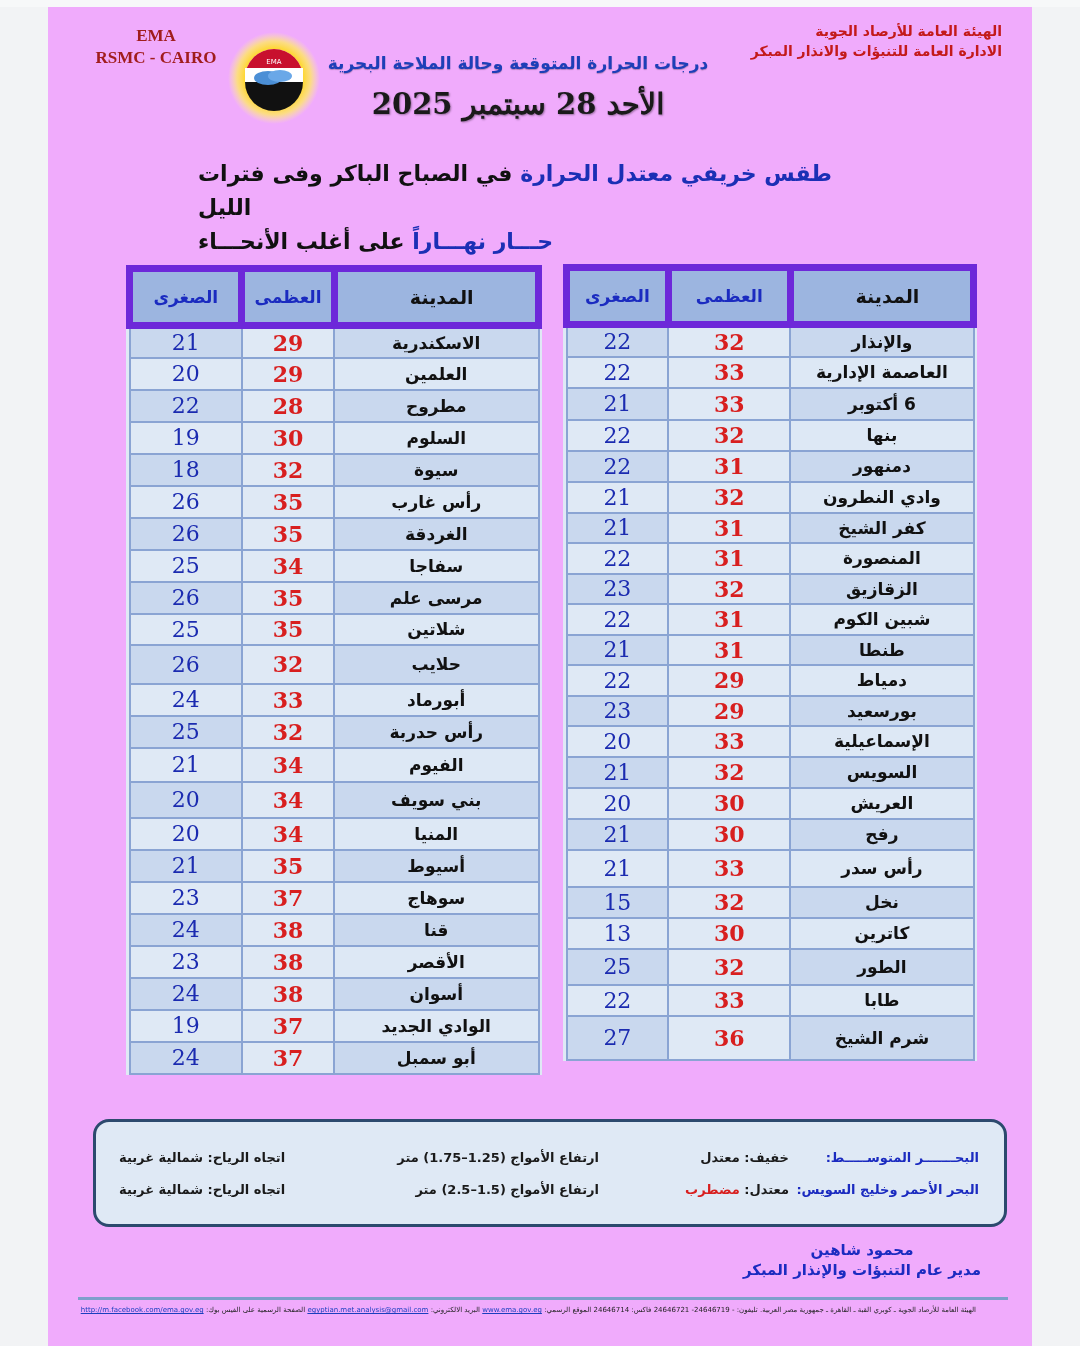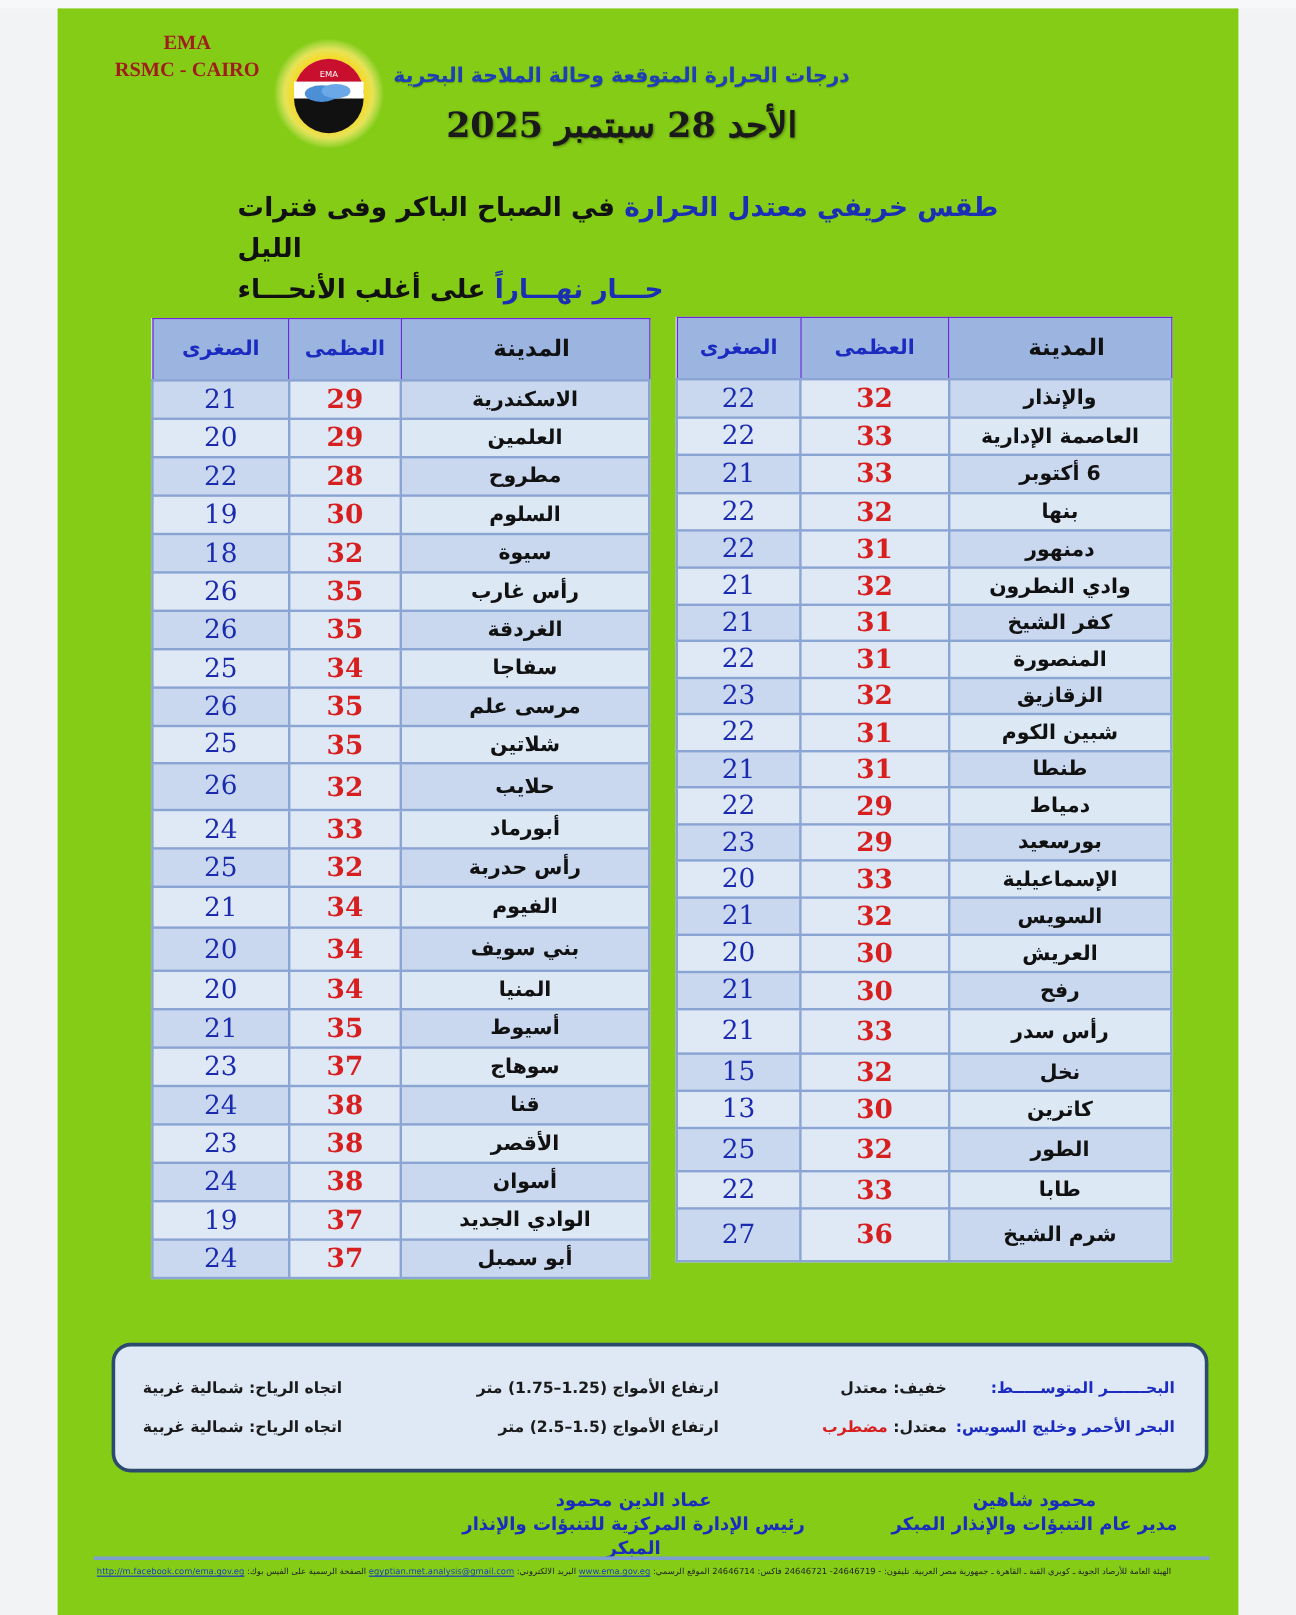--- a/index.html
+++ b/index.html
@@ -5,21 +5,21 @@
     html, body { margin: 0; padding: 0; }
     body {
       width: 1080px; height: 1346px; overflow: hidden;
       background: #f2f3f5;
       font-family: "DejaVu Sans", sans-serif;
       position: relative;
     }
     .topstrip { position: absolute; left: 0; top: 0; width: 1080px; height: 7px; background: #f7f8f9; }
     .page {
       position: absolute; left: 48px; top: 7px; width: 984px; height: 1339px;
-      background: #84cc16;
+      background: #f0abfc;
     }
     .ema-en {
       position: absolute; left: 38px; top: 18px; width: 140px;
       font-family: "Liberation Serif", serif; font-weight: bold; color: #a01d1d;
       font-size: 17px; line-height: 22px; text-align: center;
     }
     .logo { position: absolute; left: 180px; top: 25px; width: 92px; height: 92px; }
     .org-ar {
       position: absolute; right: 30px; top: 14px; direction: rtl; text-align: right;
       color: #c31a1a; font-weight: bold; font-size: 14px; line-height: 20px;
@@ -39,21 +39,21 @@
       position: absolute; left: 150px; top: 150px; width: 650px; direction: rtl; text-align: left;
       font-weight: bold; font-size: 22px; line-height: 34px; color: #111;
     }
     .headline .blue { color: #1b2fb5; }
     .tbl {
       position: absolute; border-collapse: collapse; direction: rtl;
       background: #dfe9f5;
     }
     .tbl th {
       background: #9cb5e0; color: #1b2bc0; font-weight: bold; font-size: 17px; height: 48px;
-      border: 1px solid #6d28d9;
+      border: 7px solid #6d28d9;
     }
     .tbl th.city { color: #111; font-size: 19px; padding-left: 12px; }
     .tbl td {
       border: 2px solid #8aa4d3; text-align: center; padding: 0;
     }
     .tbl td.city { font-weight: bold; font-size: 17px; color: #111; background: #dce7f5; }
     .tbl td.max { font-family: "DejaVu Serif", serif; font-weight: bold; font-size: 22px; color: #d81f1f; background: #dfe9f5; }
     .tbl td.min { font-family: "DejaVu Serif", serif; font-weight: normal; font-size: 22px; color: #1b2bb0; background: #c9d8ee; }
     .tbl tr:nth-child(odd) td.city { background: #c9d8ee; }
     .tbl tr:nth-child(even) td.city { background: #dde8f5; }
@@ -108,20 +108,24 @@
     <rect x="17" y="36" width="58" height="14" fill="#ffffff"></rect>
     <path d="M17 50 H75 A29 29 0 0 1 17 50 Z" fill="#111111"></path>
     <ellipse cx="40" cy="46" rx="14" ry="7" fill="#4b8fd6"></ellipse>
     <ellipse cx="52" cy="44" rx="12" ry="6" fill="#6aa8e8"></ellipse>
     <text x="46" y="32" font-size="7" fill="#ffffff" text-anchor="middle" font-family="DejaVu Sans, sans-serif">EMA</text>
   </svg>
 
   <div class="doc-title">درجات الحرارة المتوقعة وحالة الملاحة البحرية</div>
   <div class="date">الأحد 28 سبتمبر 2025</div>
 
+  <div class="org-ar">
+    <div>الهيئة العامة للأرصاد الجوية</div>
+    <div>الادارة العامة للتنبؤات والانذار المبكر</div>
+  </div>
 
   <div class="headline">
     <div>
       <span class="blue">طقس خريفي معتدل الحرارة</span>
       <span>في الصباح الباكر وفى فترات الليل</span>
     </div>
     <div>
       <span class="blue">حـــار نهـــاراً</span>
       <span>على أغلب الأنحـــاء</span>
     </div>
@@ -396,24 +400,20 @@
       </span>
       <span class="waves">ارتفاع الأمواج (1.5–2.5) متر</span>
       <span class="wind">اتجاه الرياح: شمالية غربية</span>
     </div>
   </div>
 
   <div class="sig" style="right:50px; width:240px">
     <div>محمود شاهين</div>
     <div>مدير عام التنبؤات والإنذار المبكر</div>
   </div>
-  <div class="sig" style="left:320px; width:320px">
-    <div>عماد الدين محمود</div>
-    <div>رئيس الإدارة المركزية للتنبؤات والإنذار المبكر</div>
-  </div>
 
   <div class="footer-line"></div>
 
   <div class="footer">
     <span>الهيئة العامة للأرصاد الجوية ـ كوبري القبة ـ القاهرة ـ جمهورية مصر العربية. تليفون: - 24646719- 24646721 فاكس: 24646714 الموقع الرسمي:</span>
     <a>www.ema.gov.eg</a>
     <span>البريد الالكتروني:</span>
     <a>egyptian.met.analysis@gmail.com</a>
     <span>الصفحة الرسمية على الفيس بوك:</span>
     <a>http://m.facebook.com/ema.gov.eg</a>

